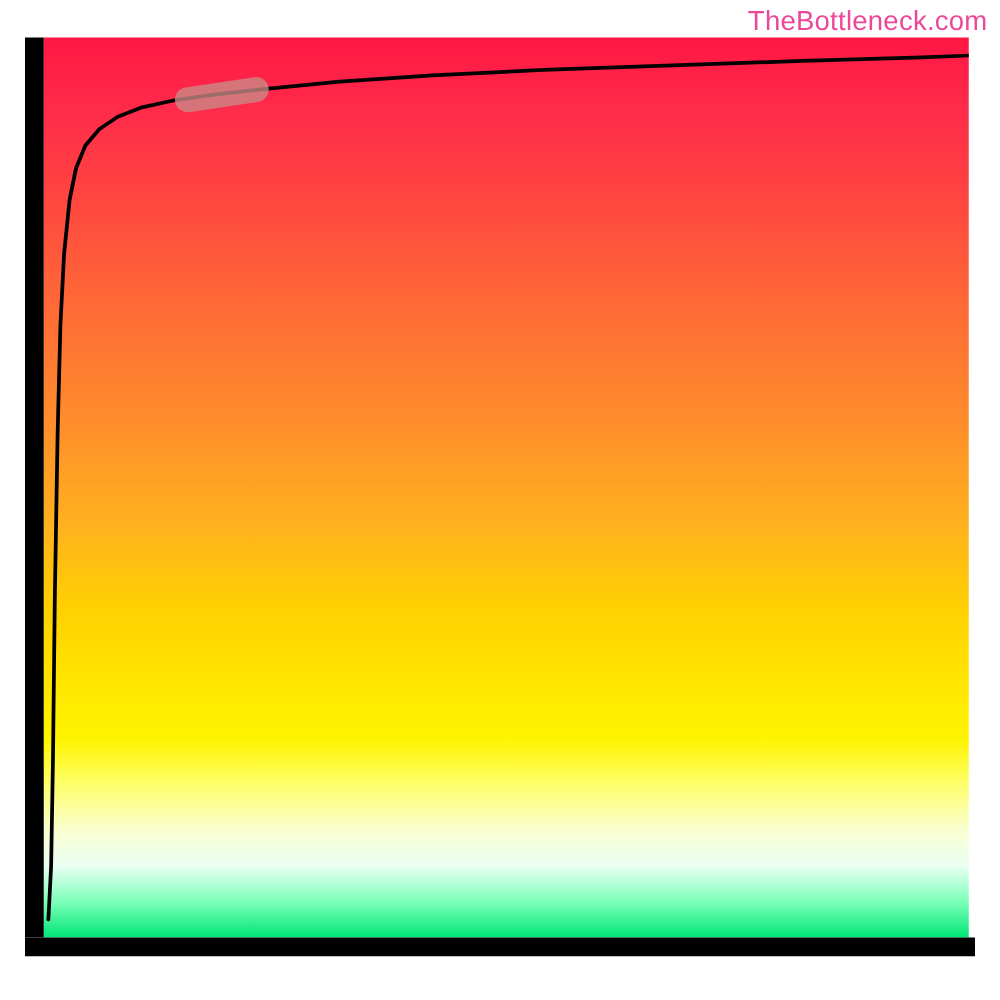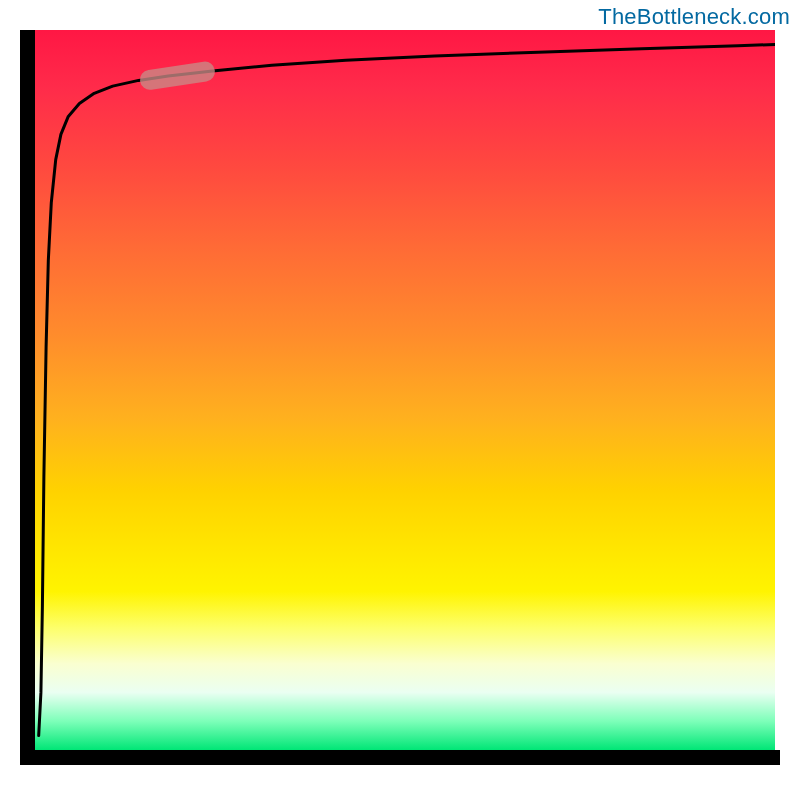--- a/index.html
+++ b/index.html
@@ -9,21 +9,21 @@
     width: 800px;
     height: 800px;
     background: #fff;
   }
   .watermark {
     position: absolute;
     top: 4px;
     right: 10px;
     font-family: Arial, Helvetica, sans-serif;
     font-size: 22px;
-    color: #0369a1;
+    color: #ec4899;
     letter-spacing: 0.2px;
     z-index: 10;
   }
   .plot {
     position: absolute;
     left: 35px;
     top: 30px;
     width: 740px;
     height: 720px;
     background: linear-gradient(to bottom,

